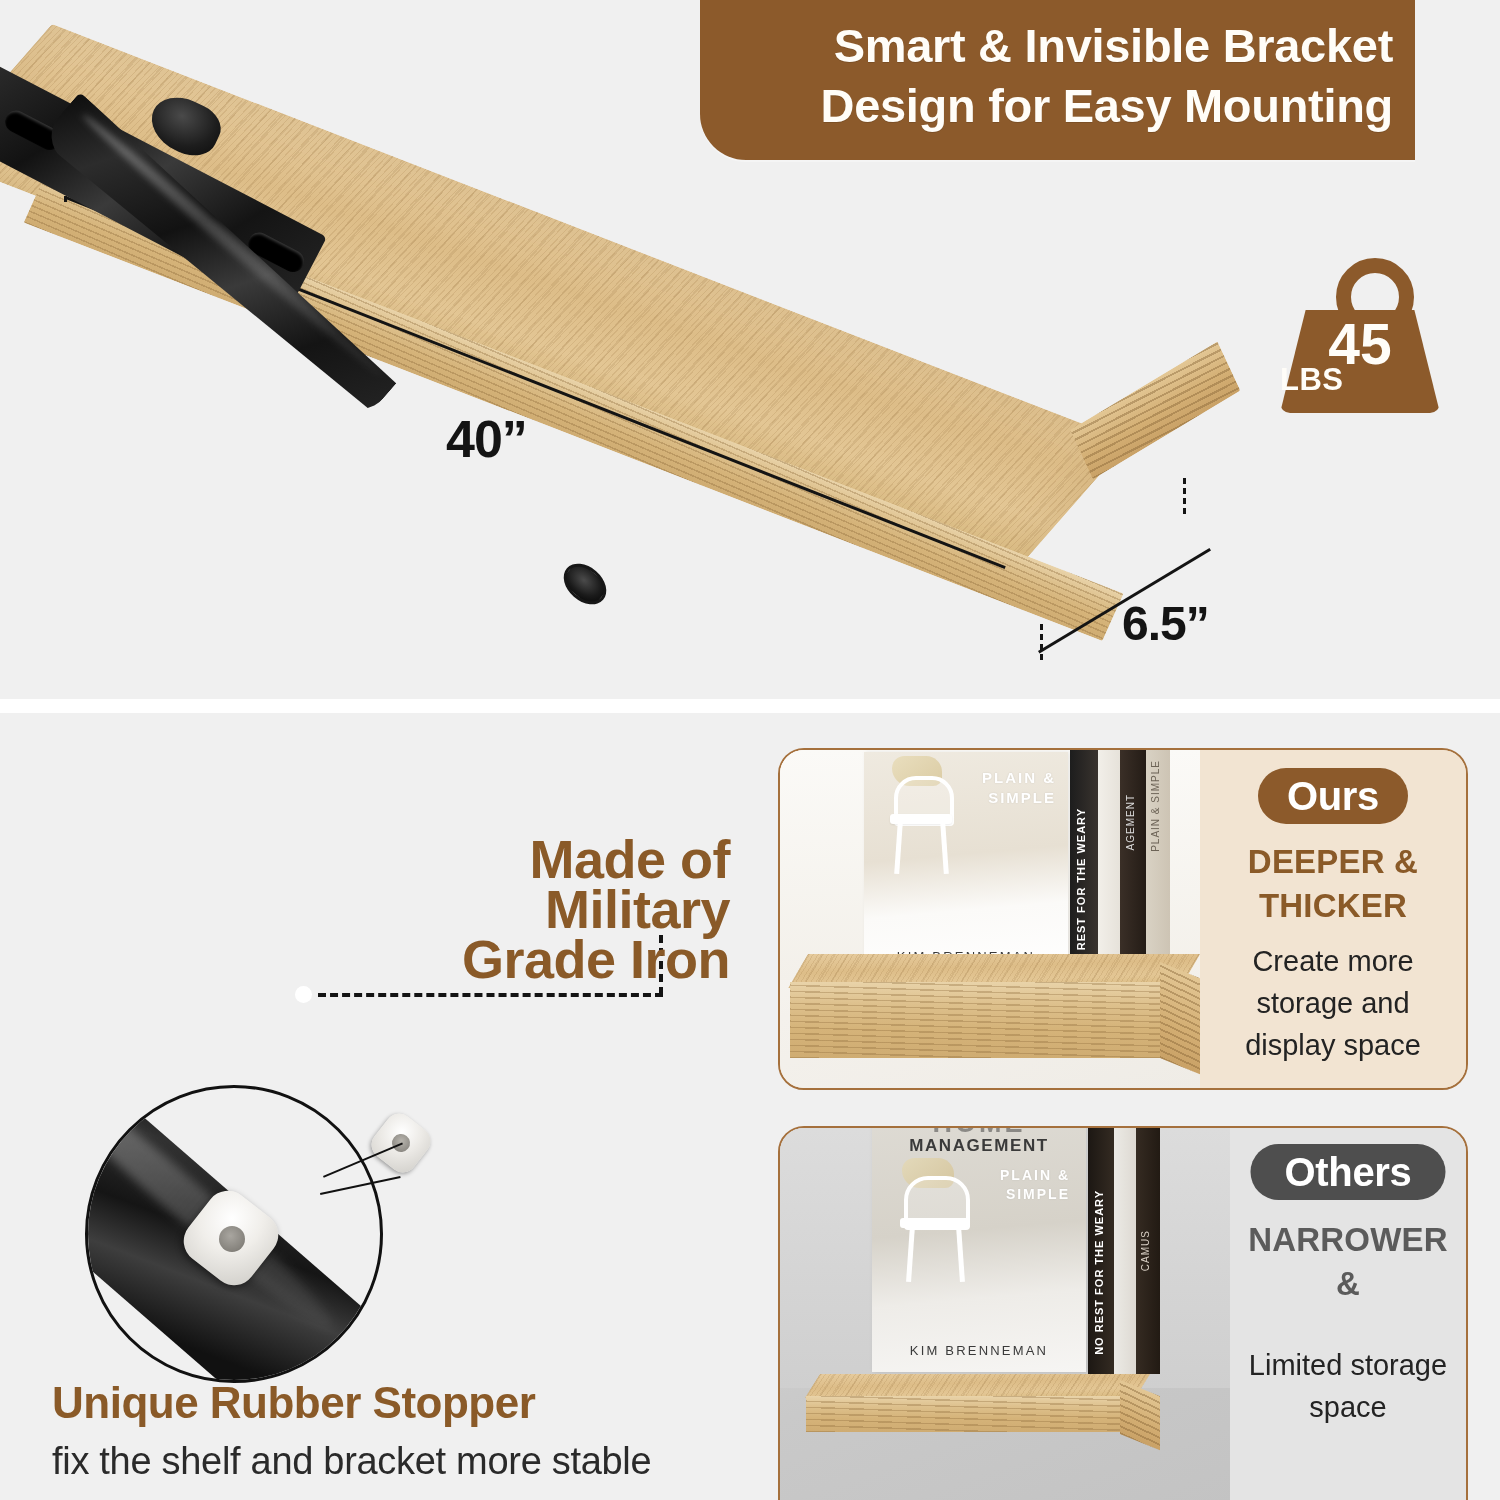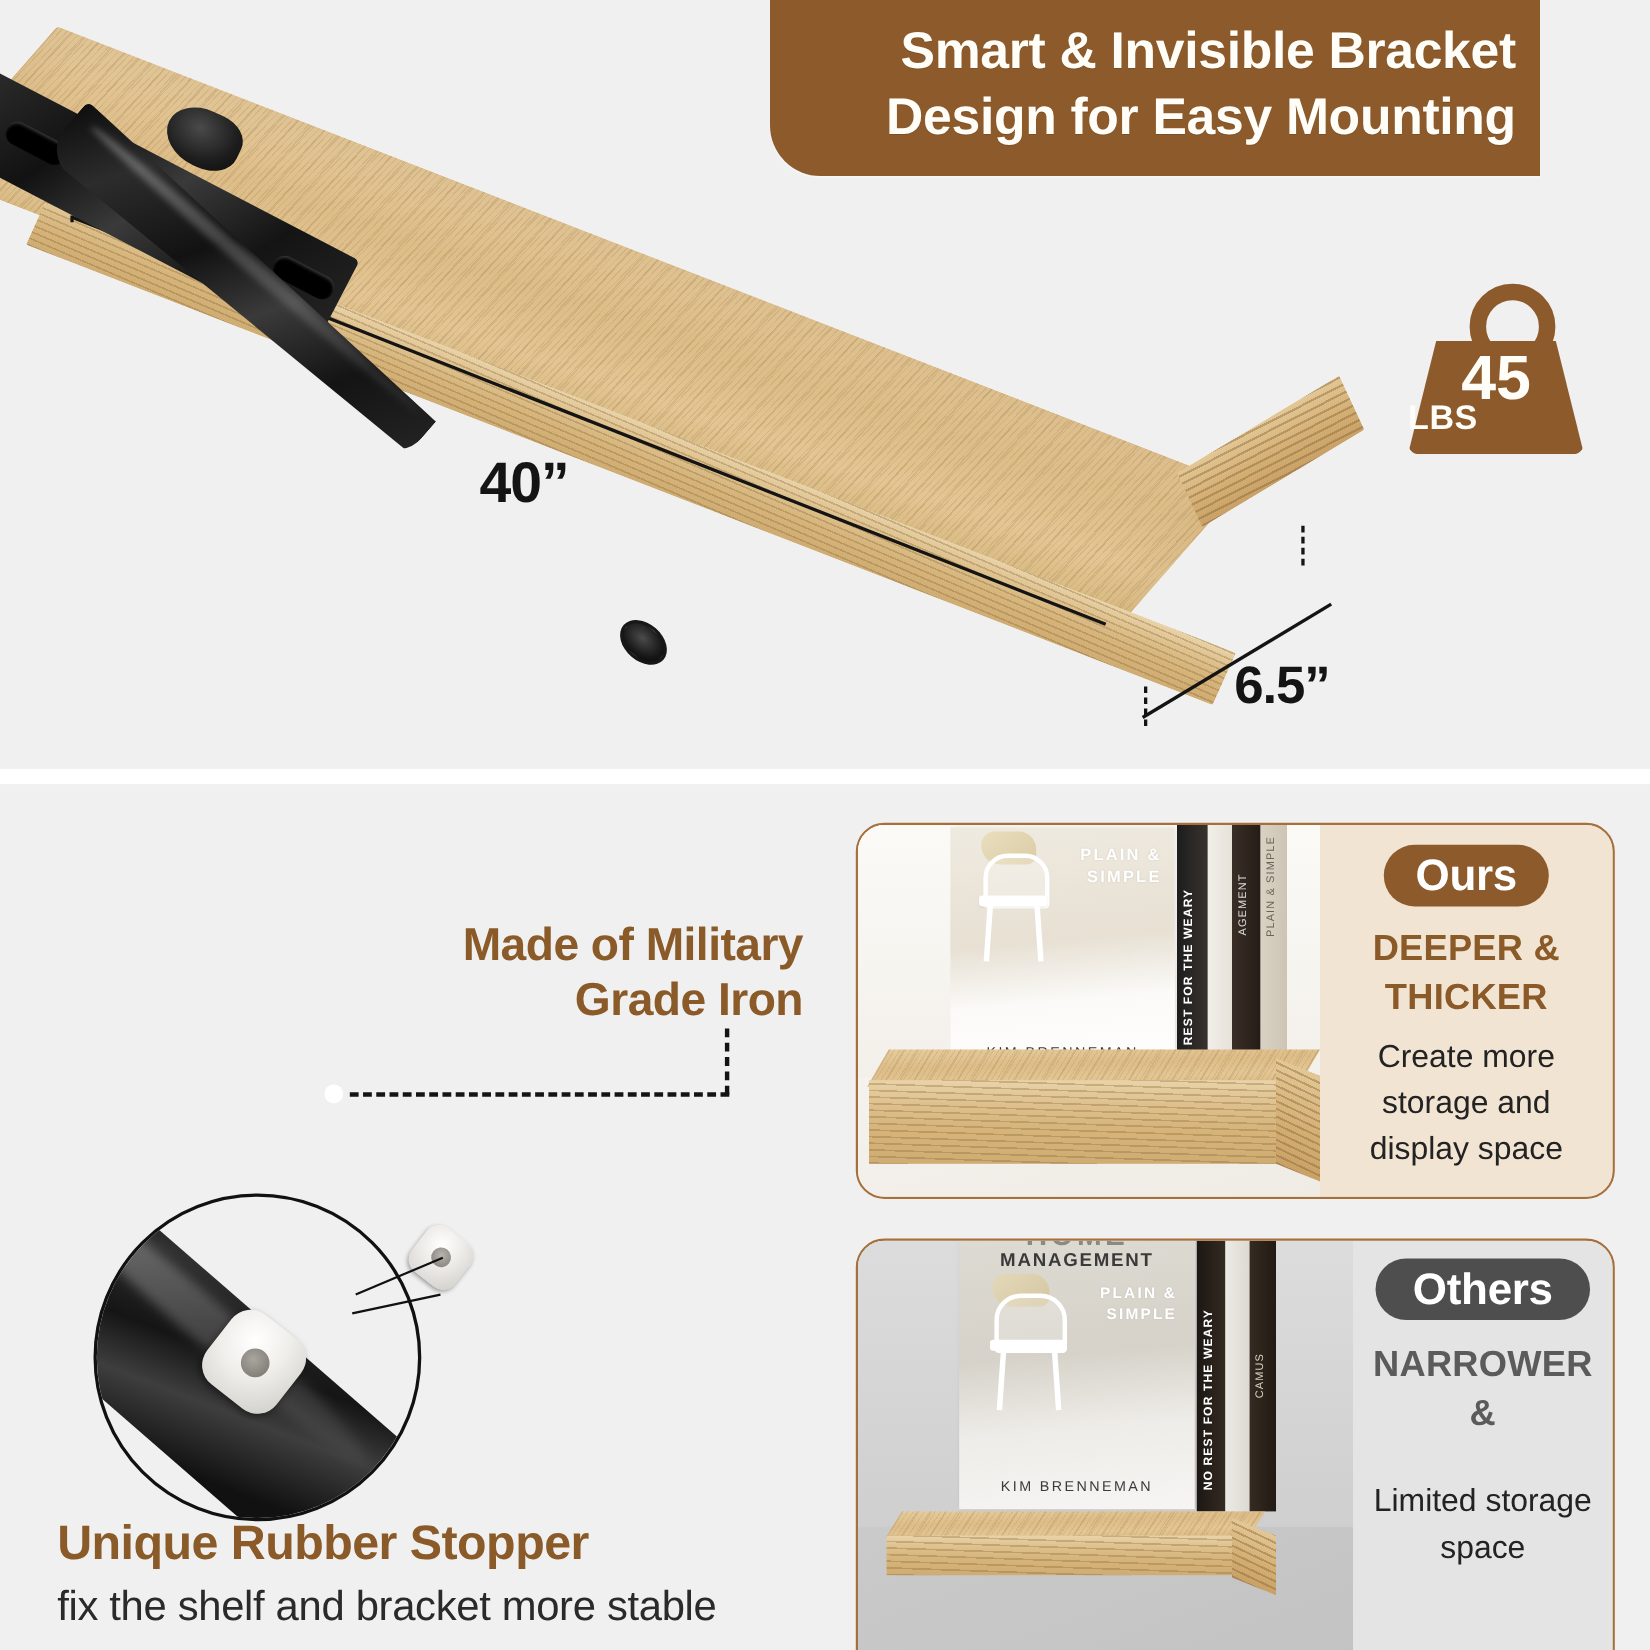--- a/index.html
+++ b/index.html
@@ -15,20 +15,21 @@
   
   #top-section{position:absolute;left:0;top:0;width:1500px;height:704px;background:#f0f0f0;overflow:hidden;}
 
   
   #header-banner{
     position:absolute;left:700px;top:0;width:700px;height:160px;
     background:#8c5a2b;
     border-bottom-left-radius:46px;
     border-top-left-radius:0px;
     box-shadow:0 2px 0 rgba(255,255,255,.35);
+    padding-left:15px;
   }
   #header-banner .htxt{
     position:absolute;left:0;right:22px;top:16px;
     text-align:right;
     color:#fffdf8;
     font-size:47px;
     font-weight:bold;
     line-height:60px;
     letter-spacing:-0.3px;
     text-shadow:0 1px 0 rgba(0,0,0,.12);
@@ -104,21 +105,21 @@
   }
   #dim-65-tick-right{
     position:absolute;left:1183px;top:478px;height:36px;
     border-left:3px dashed #141414;
   }
   #dim-65-tick-left{
     position:absolute;left:1040px;top:624px;height:36px;
     border-left:3px dashed #141414;
   }
   #dim-40-label{
-    position:absolute;left:436px;top:409px;
+    position:absolute;left:446px;top:409px;
     font-size:52px;font-weight:bold;color:#141414;letter-spacing:-1px;
   }
   #dim-65-label{
     position:absolute;left:1122px;top:596px;
     font-size:48px;font-weight:bold;color:#141414;letter-spacing:-1px;
   }
 
   
   #weight-badge{position:absolute;left:1280px;top:258px;width:160px;height:155px;}
   #weight-badge .ring{
@@ -265,21 +266,21 @@
   }
   #callout-dash-v{
     position:absolute;left:659px;top:935px;height:60px;
     border-left:4px dashed #141414;
   }
 
   #military-title{
     position:absolute;left:330px;top:834px;width:400px;
     text-align:right;
     color:#8a5a28;
-    font-size:42px;font-weight:bold;line-height:50px;letter-spacing:-.5px;
+    font-size:54px;font-weight:bold;line-height:50px;letter-spacing:-.5px;
   }
 
   #stopper-title{
     position:absolute;left:52px;top:1378px;
     color:#8a5a28;font-size:44px;font-weight:bold;letter-spacing:-.5px;
   }
   #stopper-sub{
     position:absolute;left:52px;top:1440px;
     color:#2a2a2a;font-size:38px;letter-spacing:-.3px;
   }

